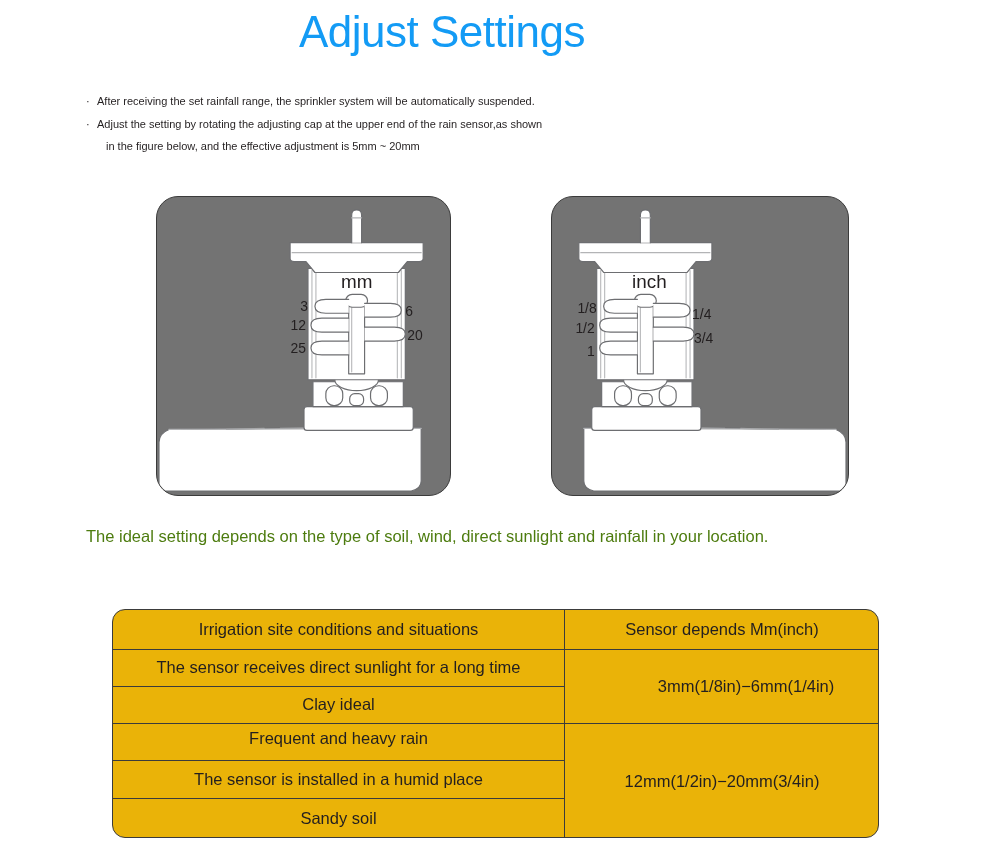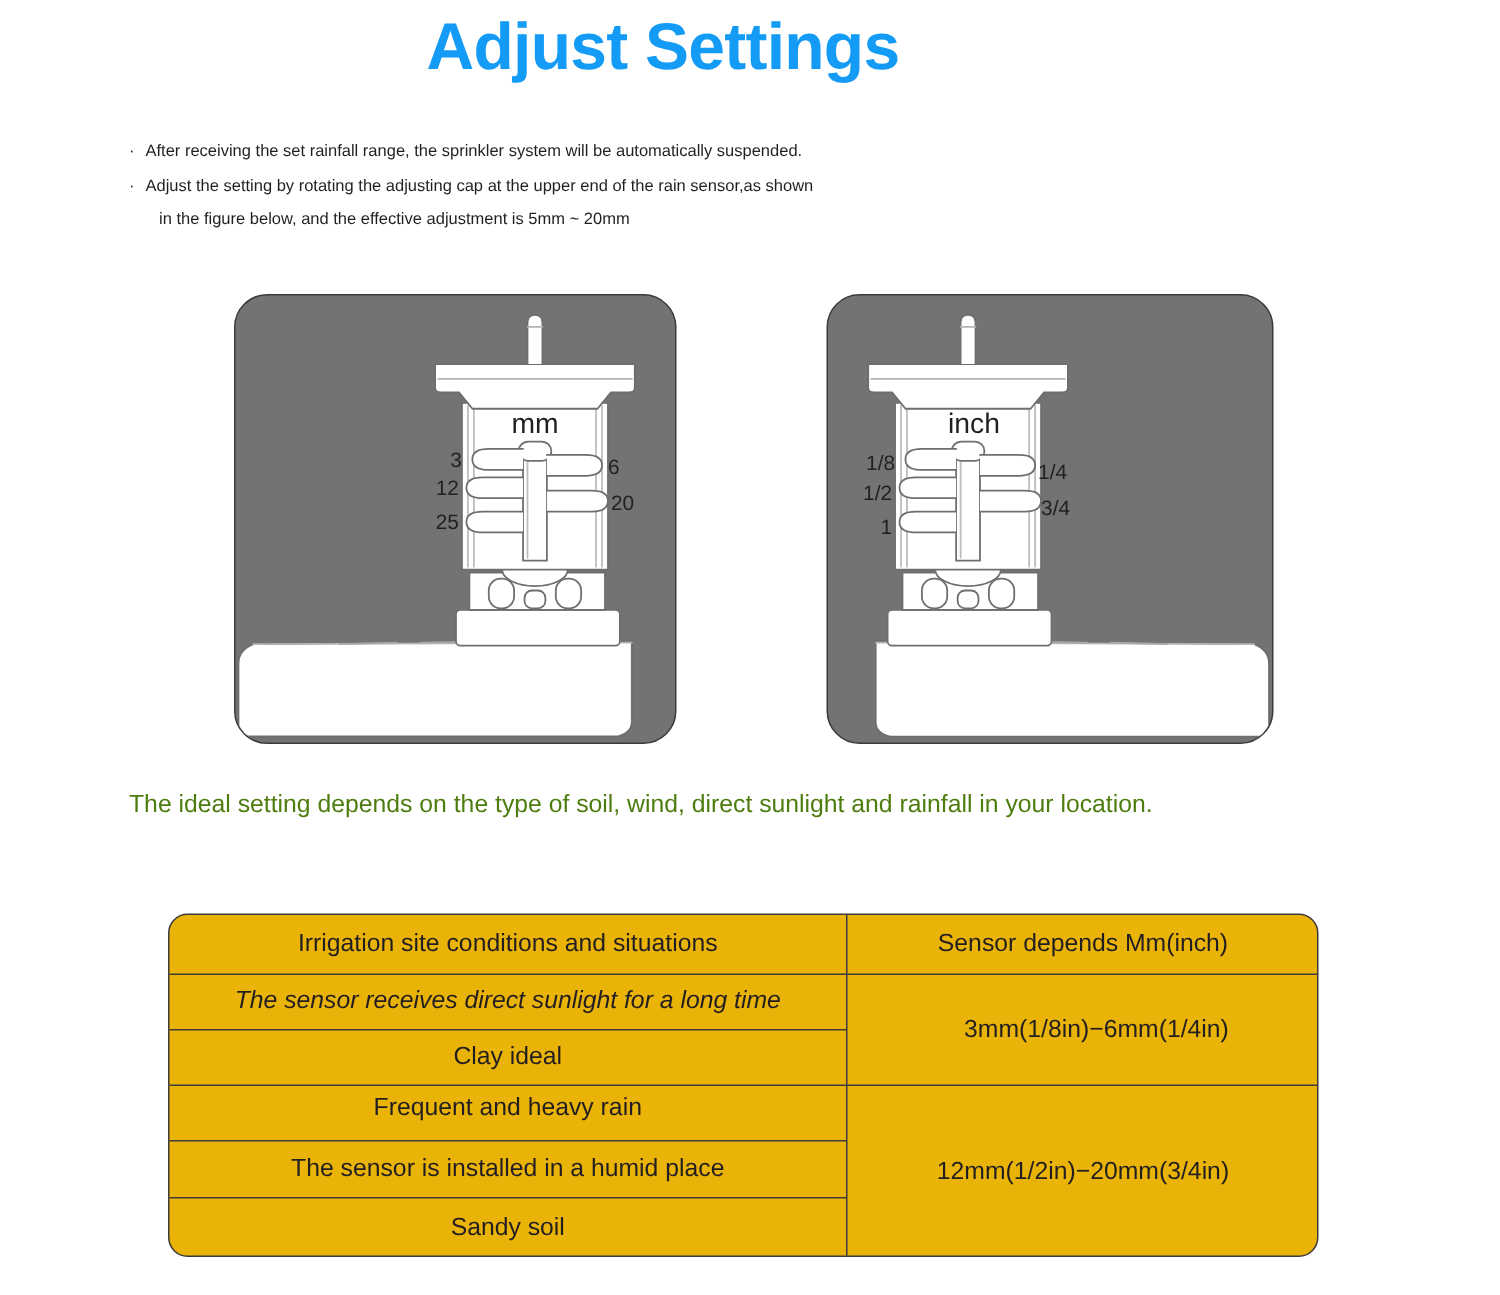--- a/index.html
+++ b/index.html
@@ -17,21 +17,21 @@
   }
 
   
   #page-title {
     position: absolute;
     left: 0;
     top: 6px;
     width: 884px;
     text-align: center;
     font-size: 44px;
-    font-weight: bold;
+    font-weight: normal;
     letter-spacing: -0.5px;
     color: #139BF5;
     line-height: 1.2;
   }
 
   
   #bullets {
     position: absolute;
     left: 86px;
     top: 90px;
@@ -261,28 +261,28 @@
     <div class="hline" style="top:150px; width:451px;"></div>
     <div class="hline" style="top:188px; width:451px;"></div>
 
     <div class="cell" style="left:0; top:0; width:451px; height:39px;">
       <span>Irrigation site conditions and situations</span>
     </div>
     <div class="cell" style="left:452px; top:0; width:314px; height:39px;">
       <span>Sensor depends Mm(inch)</span>
     </div>
 
-    <div class="cell" style="left:0; top:39px; width:451px; height:37px;font-style:italic;">
+    <div class="cell" style="left:0; top:39px; width:451px; height:37px;">
       <span>The sensor receives direct sunlight for a long time</span>
     </div>
     <div class="cell" style="left:0; top:76px; width:451px; height:37px;">
       <span>Clay ideal</span>
     </div>
 
-    <div class="cell" style="left:461px; top:39px; width:314px; height:74px;">
+    <div class="cell" style="left:476px; top:39px; width:314px; height:74px;">
       <span>3mm(1/8in)−6mm(1/4in)</span>
     </div>
 
     <div class="cell" style="left:0; top:110px; width:451px; height:37px;">
       <span>Frequent and heavy rain</span>
     </div>
     <div class="cell" style="left:0; top:150px; width:451px; height:38px;">
       <span>The sensor is installed in a humid place</span>
     </div>
     <div class="cell" style="left:0; top:188px; width:451px; height:41px;">

